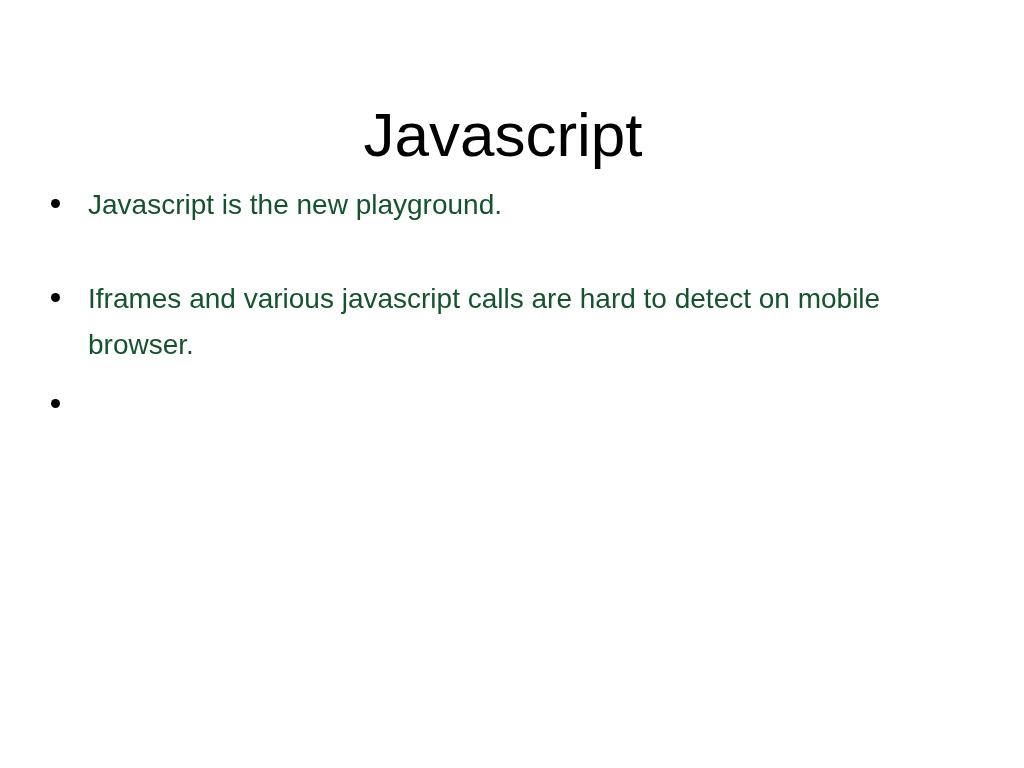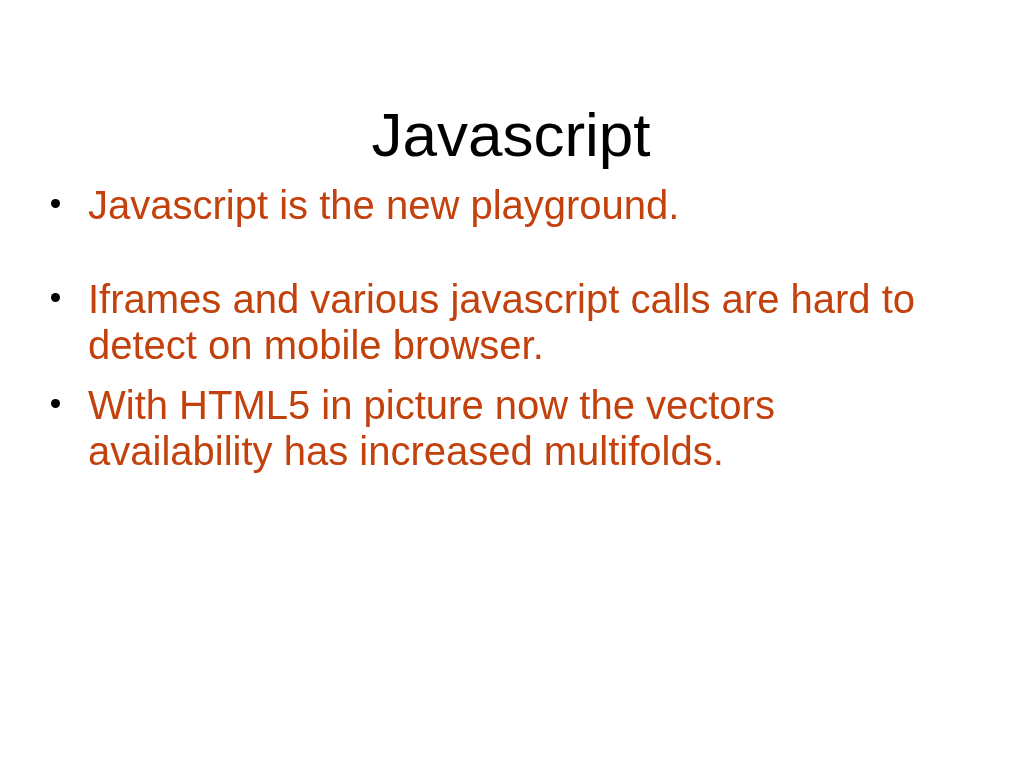--- a/index.html
+++ b/index.html
@@ -19,21 +19,21 @@
   .slide {
     position: relative;
     width: 1024px;
     height: 768px;
     background: #ffffff;
     box-sizing: border-box;
   }
 
   .slide-title {
     position: absolute;
-    left: 8px;
+    left: 0;
     top: 58px;
     width: 1006px;
     text-align: center;
     font-size: 62px;
     line-height: 70px;
     font-weight: 400;
     letter-spacing: 0px;
     color: #000000;
     white-space: nowrap;
   }
@@ -45,24 +45,24 @@
     width: 940px;
     margin: 0;
     padding: 0;
     list-style: none;
   }
 
   .bullet-item {
     position: relative;
     padding-left: 44px;
     margin: 0 0 14px 0;
-    font-size: 40px;
+    font-size: 28px;
     line-height: 46px;
     font-weight: 400;
-    color: #c2410c;
+    color: #14532d;
   }
 
   .bullet-item:last-child {
     margin-bottom: 0;
   }
 
   .bullet-marker {
     position: absolute;
     left: 7px;
     top: 17px;
@@ -94,18 +94,17 @@
       <span class="bullet-text">Javascript is the new playground.</span>
     </li>
 
     <li class="bullet-item w-wide">
       <span class="bullet-marker"></span>
       <span class="bullet-text">Iframes and various javascript calls are hard to detect on mobile browser.</span>
     </li>
 
     <li class="bullet-item w-narrow">
       <span class="bullet-marker"></span>
-      <span class="bullet-text">With HTML5 in picture now the vectors availability has increased multifolds.</span>
     </li>
 
   </ul>
 
 </div>
 
 </body></html>

